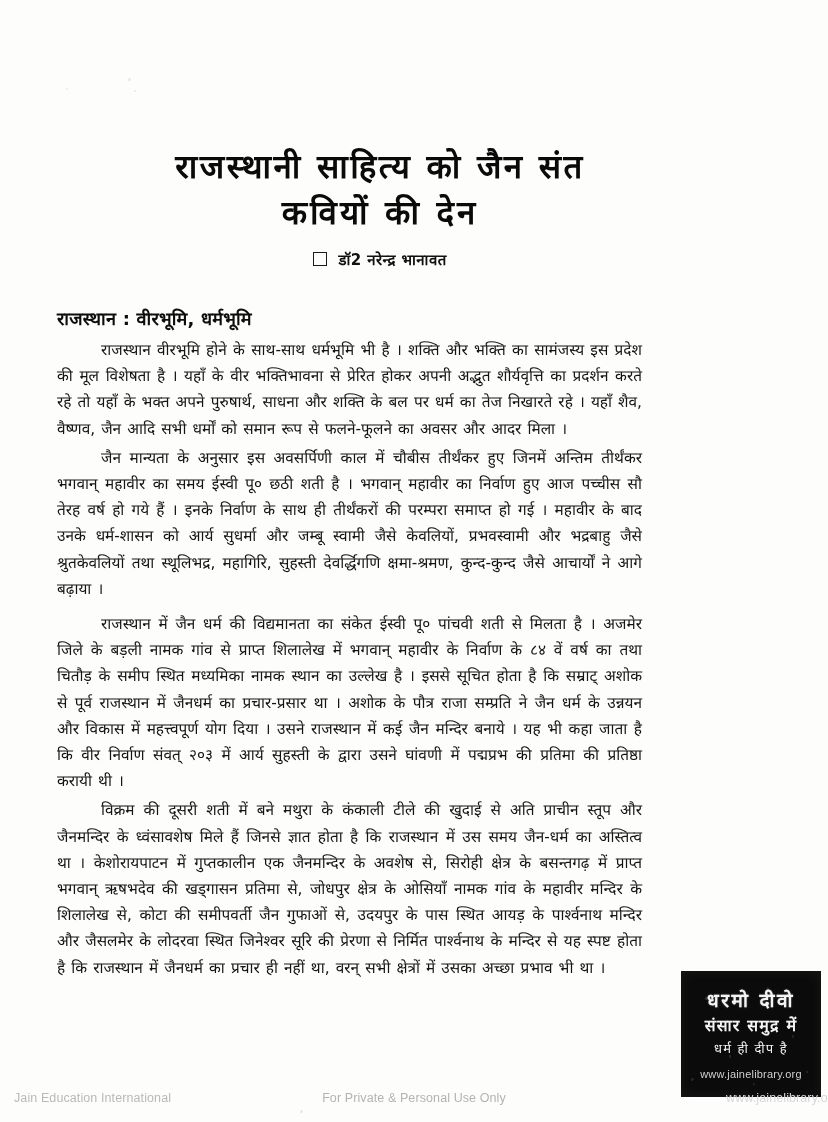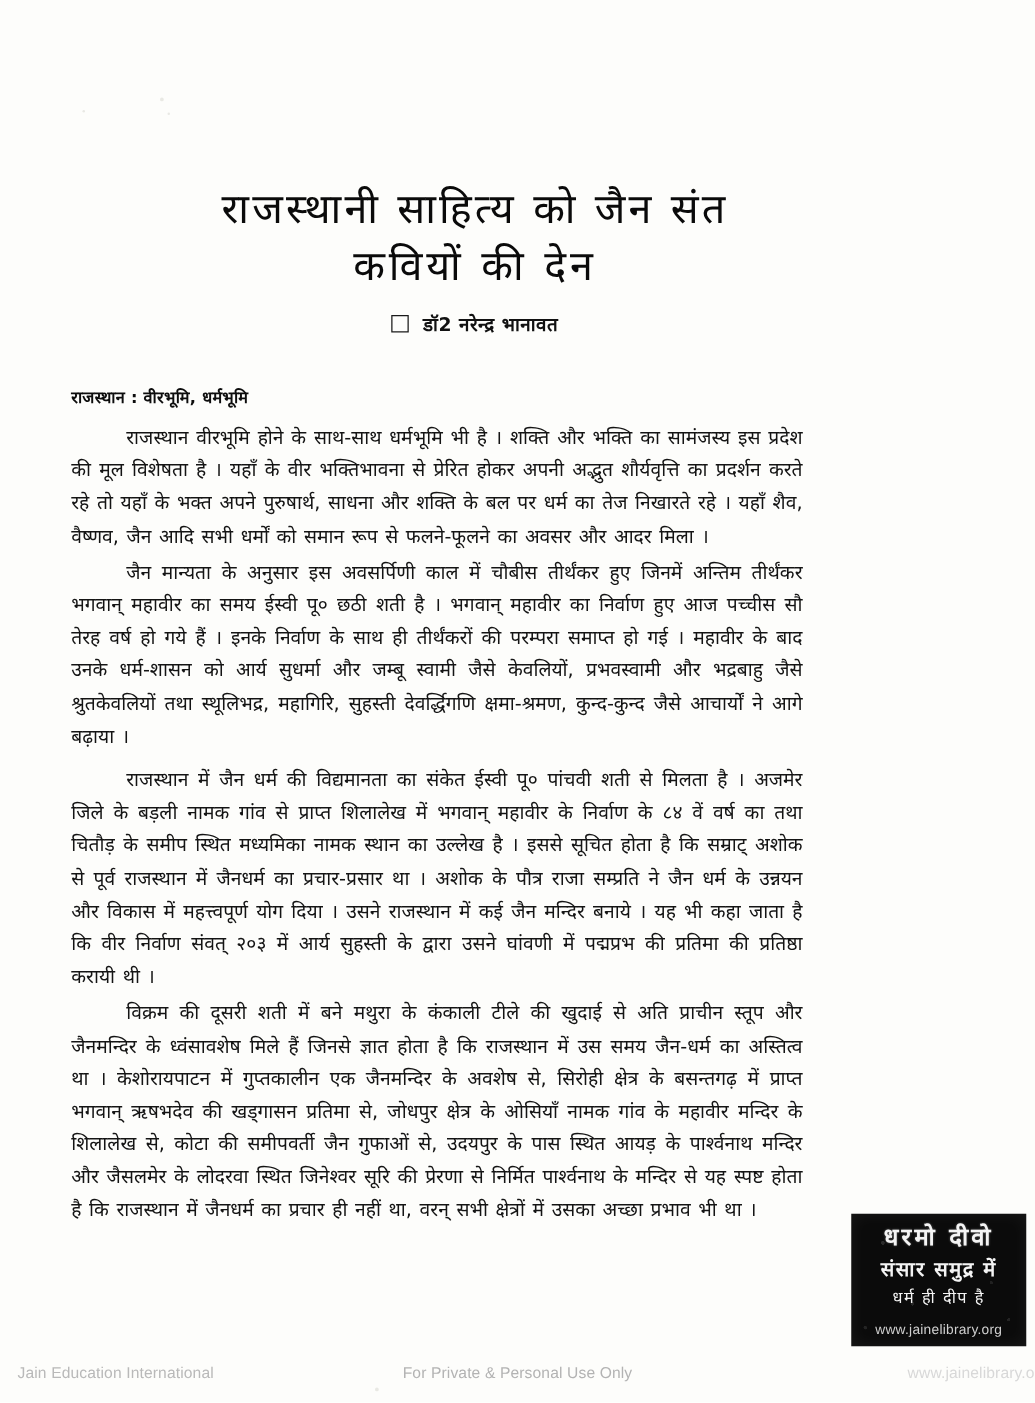--- a/index.html
+++ b/index.html
@@ -30,21 +30,21 @@
   
   .title-block {
     position: absolute;
     left: 60px;
     top: 144px;
     width: 640px;
     text-align: center;
   }
   .title-line {
     font-family: "DejaVu Sans", sans-serif;
-    font-weight: 400;
+    font-weight: 700;
     font-size: 33px;
     line-height: 46px;
     letter-spacing: 2.5px;
     color: #0a0a0a;
     white-space: nowrap;
   }
   .title-line-2 {
     letter-spacing: 3px;
   }
 
@@ -80,21 +80,21 @@
   .column {
     position: absolute;
     left: 57px;
     top: 307px;
     width: 585px;
   }
 
   .section-heading {
     font-family: "DejaVu Sans", sans-serif;
     font-weight: 700;
-    font-size: 13px;
+    font-size: 18px;
     line-height: 24px;
     color: #0d0d0d;
     margin: 0 0 6px 0;
     letter-spacing: 0.2px;
   }
   .section-heading.spaced-top {
     margin-top: 18px;
   }
 
   .para {
@@ -111,21 +111,21 @@
   }
   .para:last-child { margin-bottom: 0; }
   .para.tight { margin-bottom: 9px; }
 
   
   .logo-box {
     position: absolute;
     left: 681px;
     top: 971px;
     width: 140px;
-    height: 106px;
+    height: 126px;
     background: #0b0b0b;
     color: #f4f4f4;
     display: flex;
     flex-direction: column;
     align-items: center;
     justify-content: center;
     gap: 7px;
     overflow: hidden;
     box-shadow: inset 0 0 14px rgba(255,255,255,0.06);
   }

